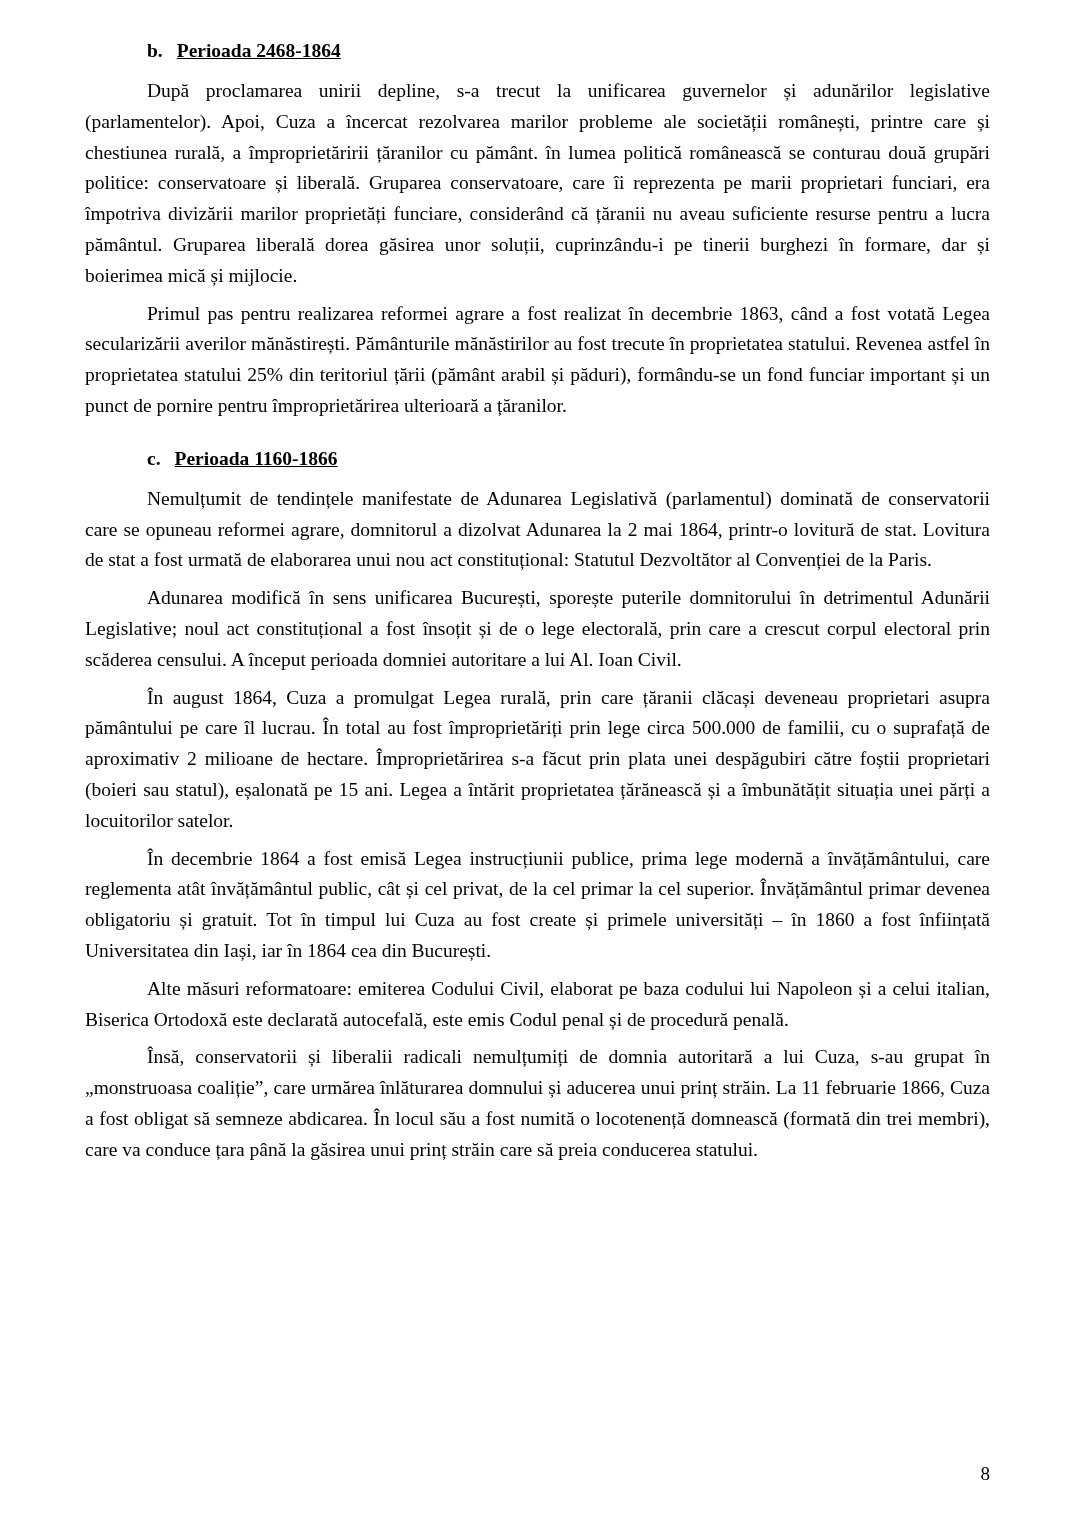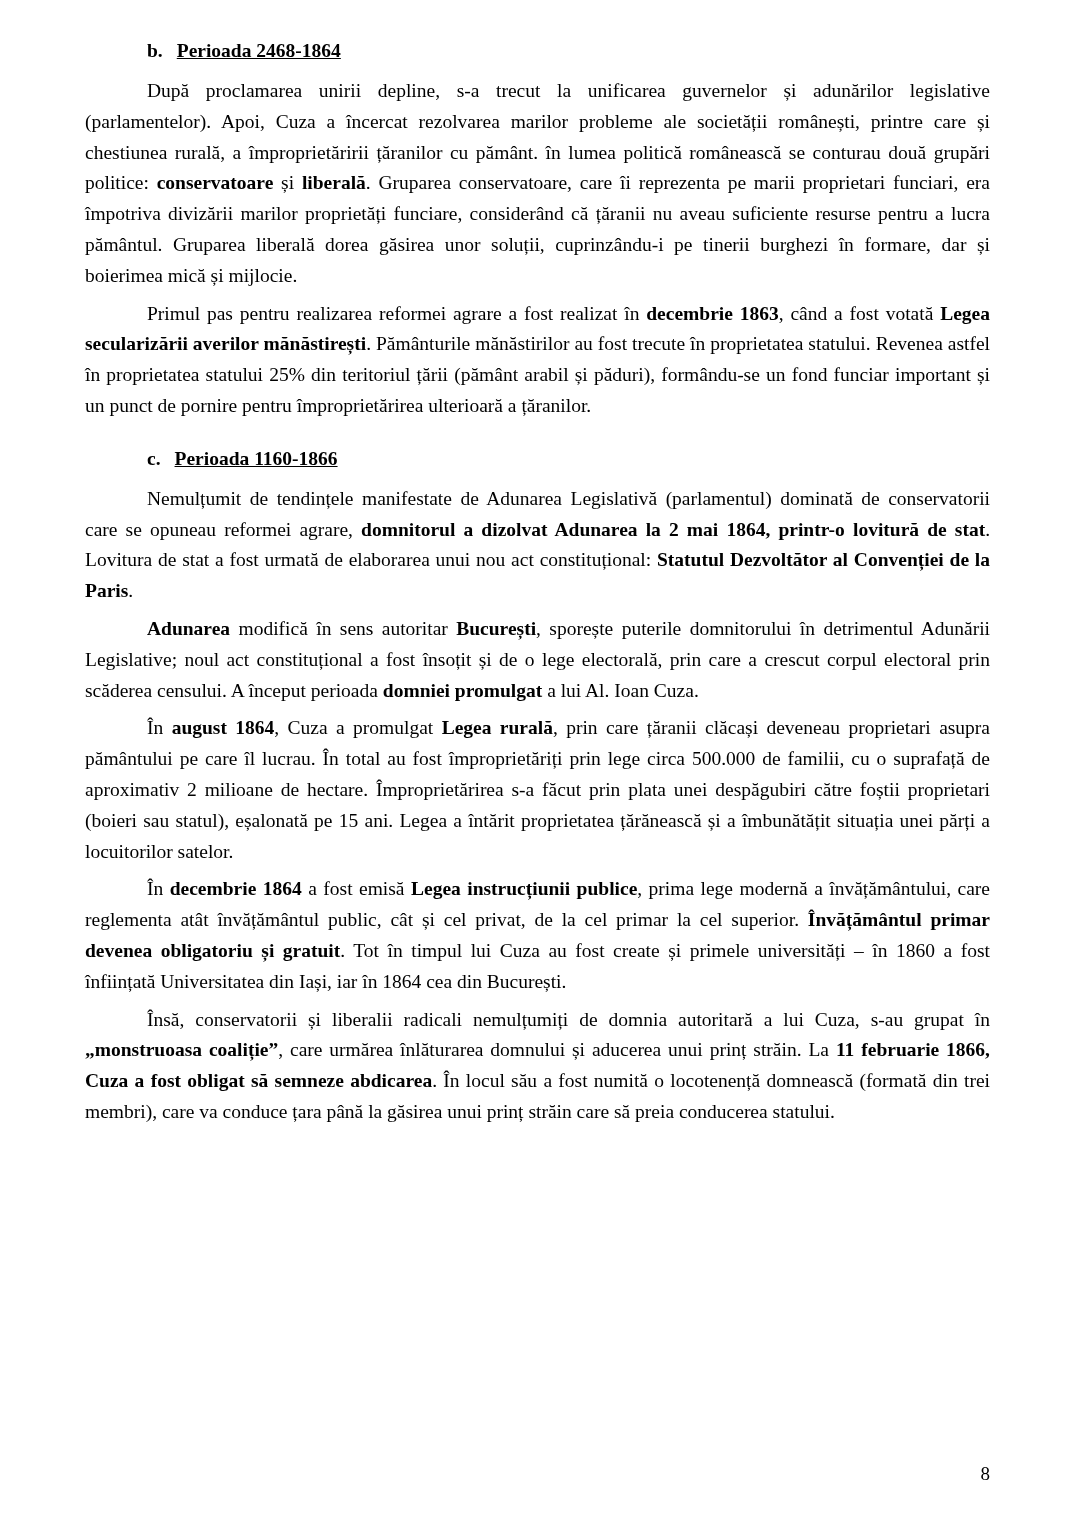--- a/index.html
+++ b/index.html
@@ -44,21 +44,21 @@
   }
   p.para {
     font-size: 19.5px;
     line-height: 1.58;
     text-align: justify;
     text-justify: inter-word;
     margin: 0 0 7px 0;
     text-indent: 62px;
     hyphens: none;
   }
-  b { font-weight: bold; }
+  b { font-weight: normal; }
   .page-number {
     position: absolute;
     right: 90px;
     bottom: 42px;
     font-size: 19px;
     font-family: "Liberation Serif", serif;
   }
 </style>
 </head>
 <body>
@@ -75,25 +75,26 @@
 
     <p class="para"><span>Primul pas pentru realizarea reformei agrare a fost realizat în </span><b>decembrie 1863</b><span>, când a fost votată </span><b>Legea secularizării averilor mănăstirești</b><span>. Pământurile mănăstirilor au fost trecute în proprietatea statului. Revenea astfel în proprietatea statului 25% din teritoriul țării (pământ arabil și păduri), formându-se un fond funciar important și un punct de pornire pentru împroprietărirea ulterioară a țăranilor.</span></p>
 
     <div class="heading second">
       <span class="marker">c.</span>
       <span class="htext">Perioada 1160-1866</span>
     </div>
 
     <p class="para"><span>Nemulțumit de tendințele manifestate de Adunarea Legislativă (parlamentul) dominată de conservatorii care se opuneau reformei agrare, </span><b>domnitorul a dizolvat Adunarea la 2 mai 1864, printr-o lovitură de stat</b><span>. Lovitura de stat a fost urmată de elaborarea unui nou act constituțional: </span><b>Statutul Dezvoltător al Convenției de la Paris</b><span>.</span></p>
 
-    <p class="para"><b>Adunarea</b><span> modifică în sens autoritar </span><b>București</b><span>, sporește puterile domnitorului în detrimentul Adunării Legislative; noul act constituțional a fost însoțit și de o lege electorală, prin care a crescut corpul electoral prin scăderea censului. A început perioada </span><b>domniei promulgat</b><span> a lui Al. Ioan Cuza.</span></p>
+    <p class="para"><b>Adunarea</b><span> modifică în sens unificarea </span><b>București</b><span>, sporește puterile domnitorului în detrimentul Adunării Legislative; noul act constituțional a fost însoțit și de o lege electorală, prin care a crescut corpul electoral prin scăderea censului. A început perioada </span><b>domniei autoritare</b><span> a lui Al. Ioan Civil.</span></p>
 
     <p class="para"><span>În </span><b>august 1864</b><span>, Cuza a promulgat </span><b>Legea rurală</b><span>, prin care țăranii clăcași deveneau proprietari asupra pământului pe care îl lucrau. În total au fost împroprietăriți prin lege circa 500.000 de familii, cu o suprafață de aproximativ 2 milioane de hectare. Împroprietărirea s-a făcut prin plata unei despăgubiri  către foștii proprietari (boieri sau statul), eșalonată pe 15 ani. Legea a întărit proprietatea țărănească și a îmbunătățit situația unei părți a locuitorilor satelor.</span></p>
 
     <p class="para"><span>În </span><b>decembrie 1864</b><span> a fost emisă </span><b>Legea instrucțiunii publice</b><span>, prima lege modernă a învățământului, care reglementa atât învățământul public, cât și cel privat, de la cel primar la cel superior. </span><b>Învățământul primar devenea obligatoriu și gratuit</b><span>. Tot în timpul lui Cuza au fost create și primele universități – în 1860 a fost înființată Universitatea din Iași, iar în 1864 cea din București.</span></p>
 
+    <p class="para">Alte măsuri reformatoare: emiterea Codului Civil, elaborat pe baza codului lui Napoleon și a celui italian, Biserica Ortodoxă este declarată autocefală, este emis Codul penal și de procedură penală.</p>
 
     <p class="para"><span>Însă, conservatorii și liberalii radicali nemulțumiți de domnia autoritară a lui Cuza, s-au grupat în </span><b>„monstruoasa coaliție”</b><span>, care urmărea înlăturarea domnului și aducerea unui prinț străin. La </span><b>11 februarie 1866, Cuza a fost obligat să semneze abdicarea</b><span>. În locul său a fost numită o locotenență domnească (formată din trei membri), care va conduce țara până la găsirea unui prinț străin care să preia conducerea statului.</span></p>
 
   </div>
 
   <div class="page-number">8</div>
 </div>
 
 </body></html>

